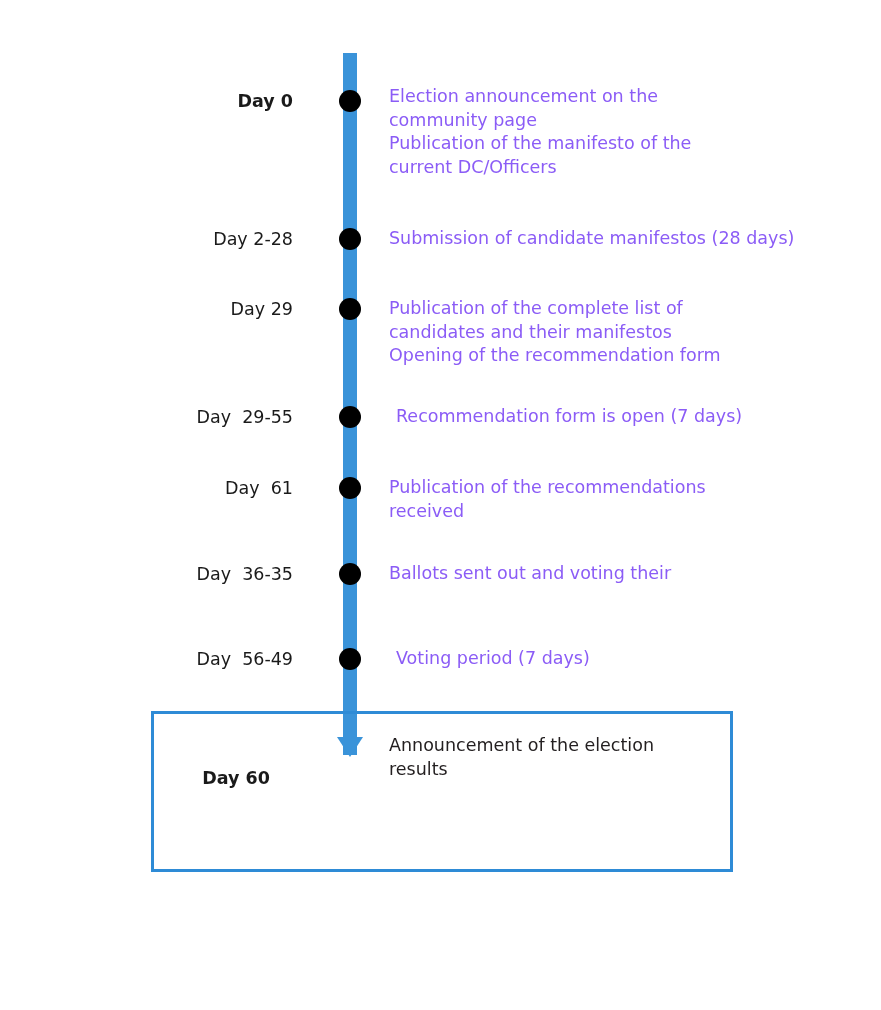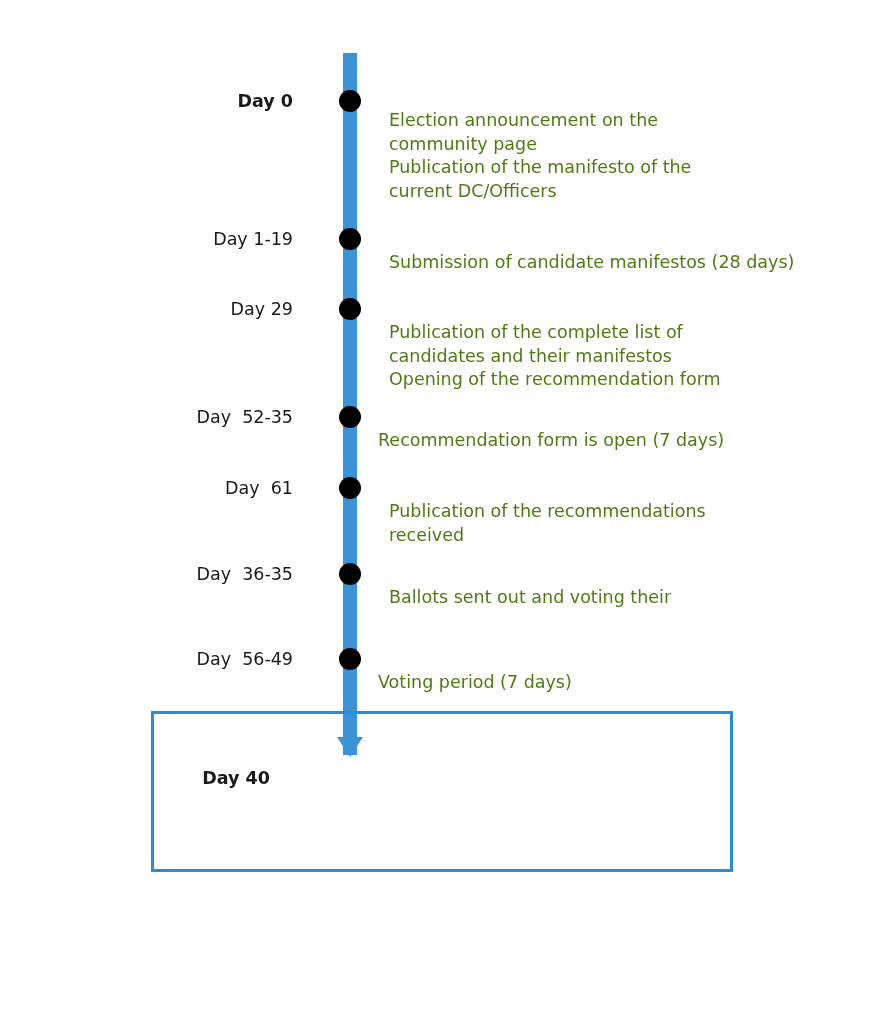--- a/index.html
+++ b/index.html
@@ -71,26 +71,25 @@
     height: 22px;
     border-radius: 50%;
     background: #000000;
   }
   .desc {
     position: absolute;
     left: 389px;
     width: 440px;
     font-size: 17.5px;
     line-height: 23.6px;
-    color: #4d7c0f;
+    color: #8b5cf6;
     white-space: pre-line;
-    margin-top: 24px;
   }
   .desc.indent {
-    left: 378px;
+    left: 396px;
   }
 
   
   .result-box {
     position: absolute;
     left: 151px;
     top: 711px;
     width: 582px;
     height: 161px;
     border: 3px solid #2e8bd6;
@@ -129,35 +128,35 @@
   <div class="row" style="top:90px;">
     <div class="day-label bold">Day 0</div>
     <div class="dot" style="top:0px;"></div>
     <div class="desc" style="top:-5px;">Election announcement on the
 community page
 Publication of the manifesto of the
 current DC/Officers</div>
   </div>
 
   <div class="row" style="top:228px;">
-    <div class="day-label">Day 1-19</div>
+    <div class="day-label">Day 2-28</div>
     <div class="dot" style="top:0px;"></div>
     <div class="desc" style="top:-1px;">Submission of candidate manifestos (28 days)</div>
   </div>
 
   <div class="row" style="top:298px;">
     <div class="day-label">Day 29</div>
     <div class="dot" style="top:0px;"></div>
     <div class="desc" style="top:-1px;">Publication of the complete list of
 candidates and their manifestos
 Opening of the recommendation form</div>
   </div>
 
   <div class="row" style="top:406px;">
-    <div class="day-label">Day  52-35</div>
+    <div class="day-label">Day  29-55</div>
     <div class="dot" style="top:0px;"></div>
     <div class="desc indent" style="top:-1px;">Recommendation form is open (7 days)</div>
   </div>
 
   <div class="row" style="top:477px;">
     <div class="day-label">Day  61</div>
     <div class="dot" style="top:0px;"></div>
     <div class="desc" style="top:-1px;">Publication of the recommendations
 received</div>
   </div>
@@ -168,15 +167,17 @@
     <div class="desc" style="top:-1px;">Ballots sent out and voting their</div>
   </div>
 
   <div class="row" style="top:648px;">
     <div class="day-label">Day  56-49</div>
     <div class="dot" style="top:0px;"></div>
     <div class="desc indent" style="top:-1px;">Voting period (7 days)</div>
   </div>
 
   <div class="result-box"></div>
-  <div class="result-day">Day 40</div>
+  <div class="result-day">Day 60</div>
+  <div class="result-text" style="top:734px;">Announcement of the election
+results</div>
 
 </div>
 
 </body></html>

